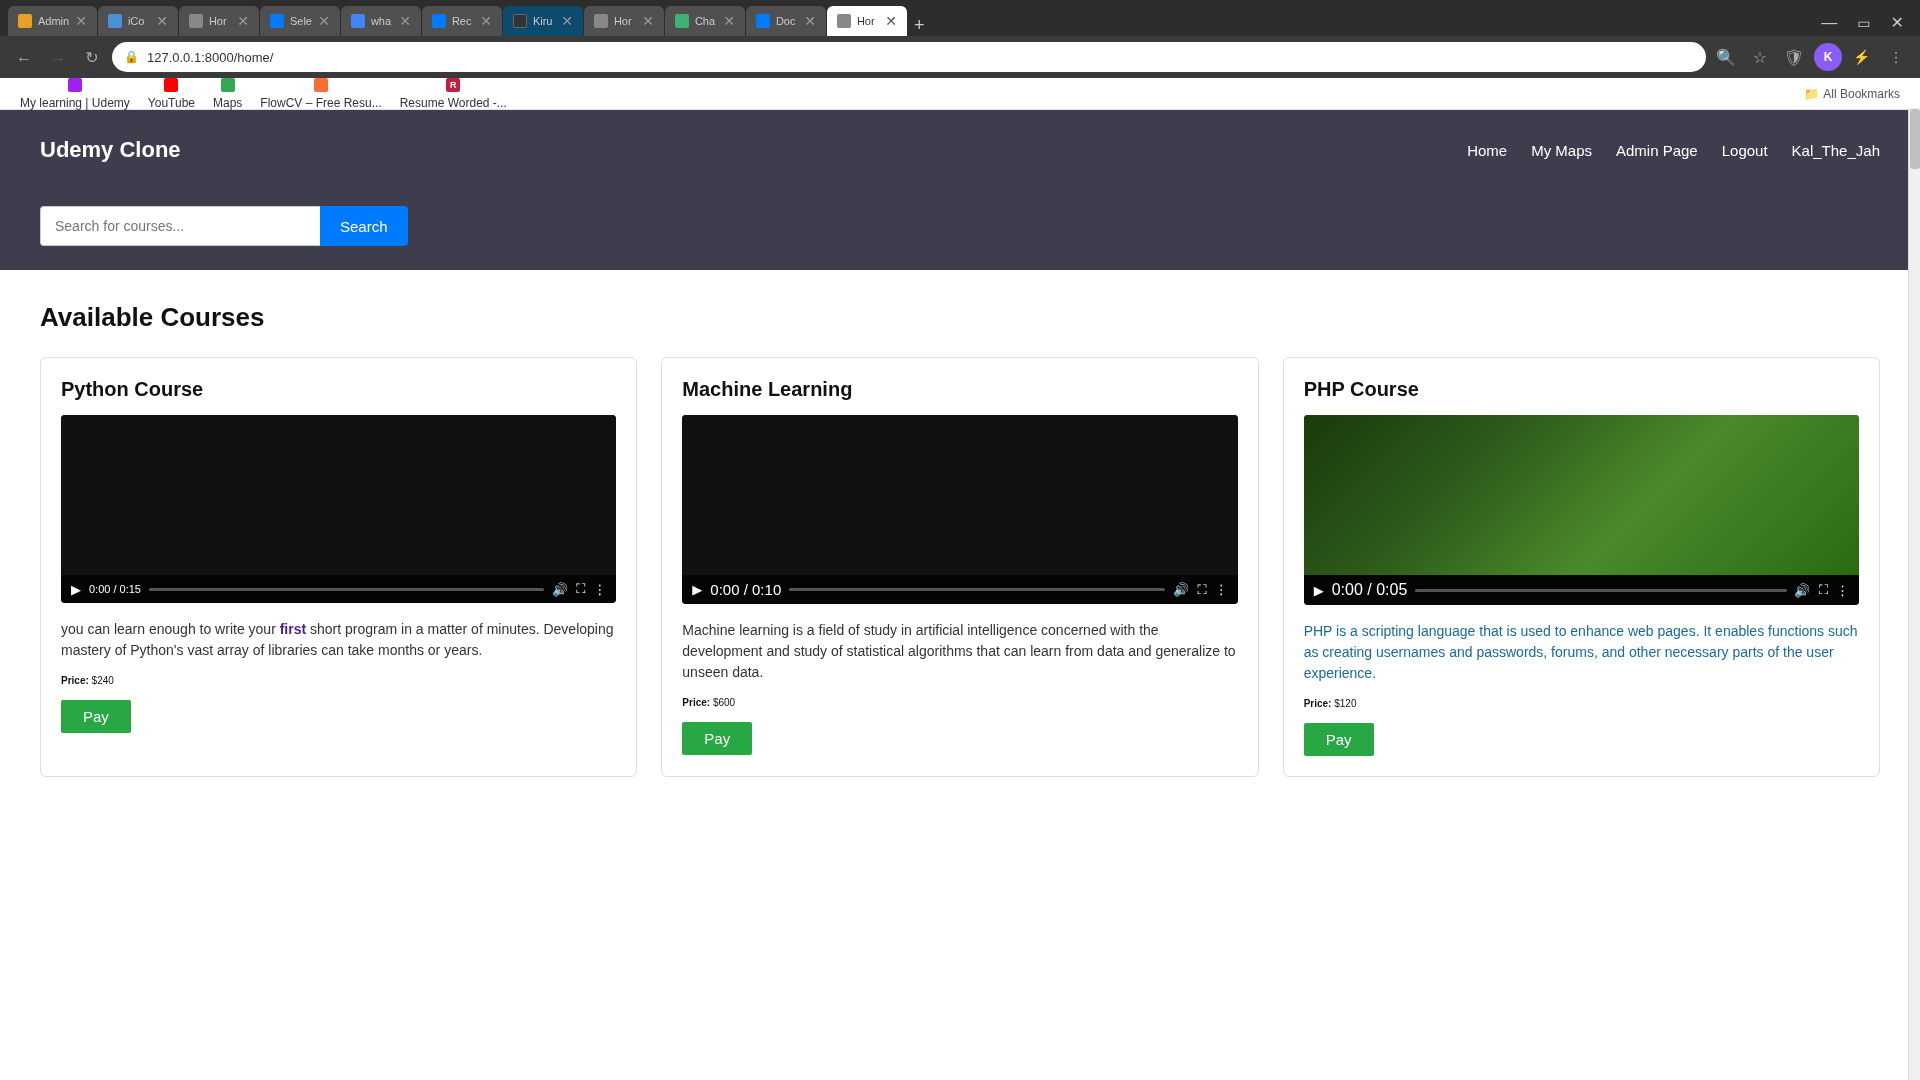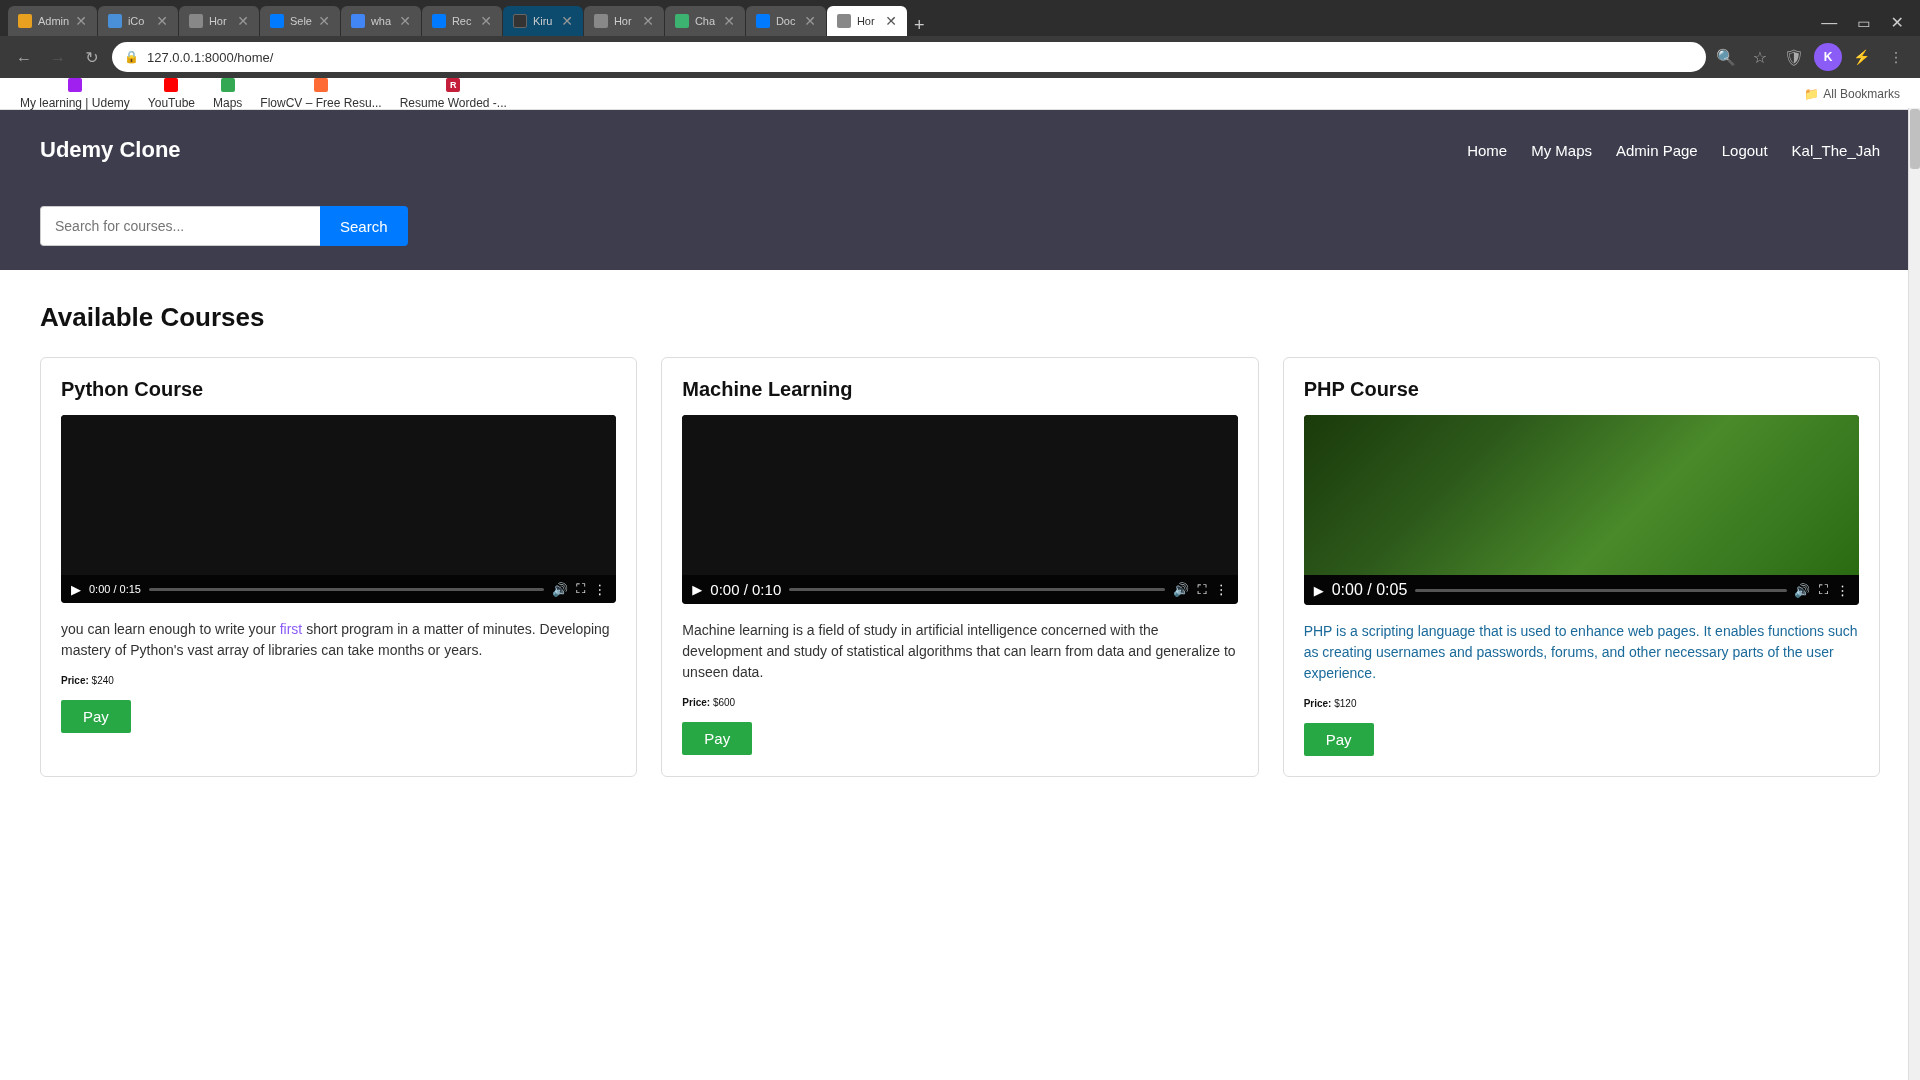--- a/index.html
+++ b/index.html
@@ -262,22 +262,23 @@
       cursor: pointer;
       font-size: 13px;
     }
     .course-description {
       font-size: 14px;
       color: #333;
       line-height: 1.5;
       margin-bottom: 14px;
     }
     .course-description a {
-      color: #8b5cf6;
+      color: #4c1d95;
       text-decoration: none;
+      font-weight: bold;
     }
     .course-price {
       font-size: 10px;
       color: #111;
       margin-bottom: 14px;
     }
     .course-price strong { font-weight: bold; }
     .pay-button {
       background: #28a745;
       color: #fff;

